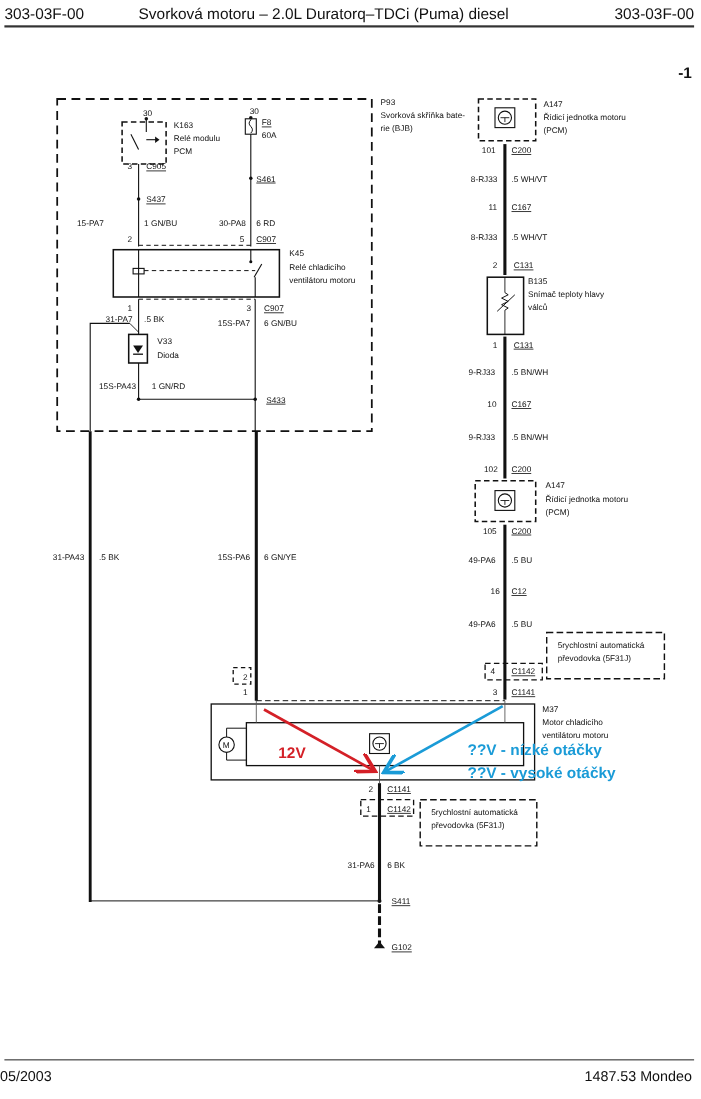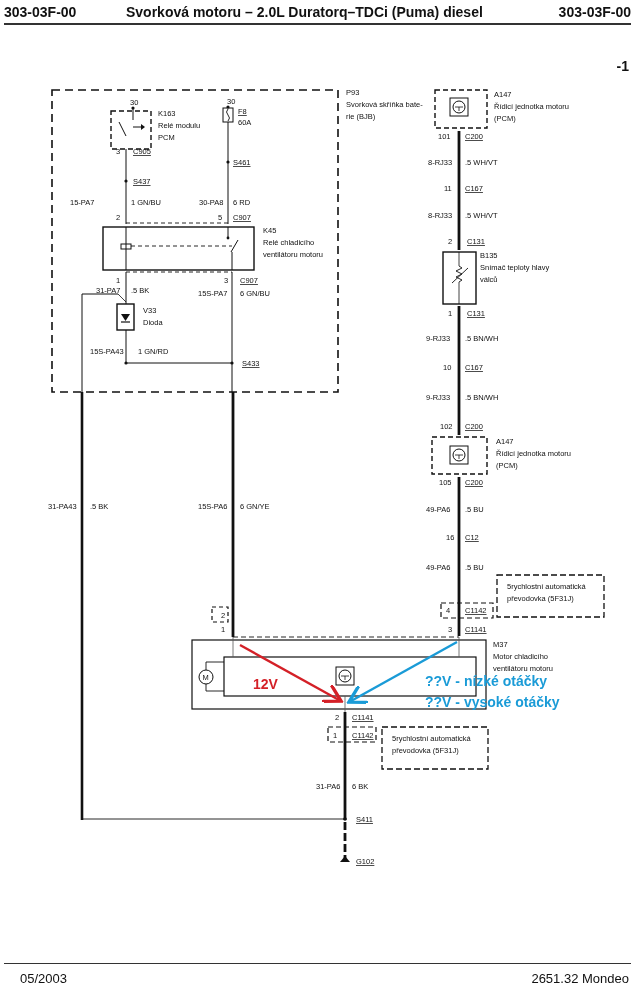--- a/index.html
+++ b/index.html
@@ -1,26 +1,26 @@
 <!DOCTYPE html>
 <html><head>
 <meta charset="utf-8">
 <style>
   html, body { margin: 0; padding: 0; background: #ffffff; }
   body { width: 637px; height: 999px; position: relative; overflow: hidden;
          font-family: "Liberation Sans", sans-serif; color: #111; }
-  .hdr { position: absolute; top: 4px; font-weight: bold; font-size: 14px; }
+  .hdr { position: absolute; top: 4px; font-weight: normal; font-size: 14px; }
   #hdr-left { left: 4px; }
   #hdr-center { left: 126px; }
   #hdr-right { right: 6px; }
   #hdr-rule { position: absolute; left: 4px; right: 6px; top: 23px; height: 2px; background: #333; }
   #page-num { position: absolute; right: 8px; top: 58px; font-weight: bold; font-size: 14px; }
   #ftr-rule { position: absolute; left: 4px; right: 6px; top: 963px; height: 1px; background: #333; }
   .ftr { position: absolute; top: 971px; font-size: 13px; }
-  #ftr-left { left: 20px; }
+  #ftr-left { left: 0; }
   #ftr-right { right: 8px; }
   svg#schem { position: absolute; left: 0; top: 0; }
   svg text { font-family: "Liberation Sans", sans-serif; font-size: 7.5px; fill: #111; }
   svg text.u { text-decoration: underline; }
   svg text.anno { font-size: 14px; font-weight: bold; }
 </style>
 </head>
 <body>
 
 <div id="hdr-left" class="hdr">303-03F-00</div>
@@ -257,13 +257,13 @@
 
   <line x1="240" y1="645" x2="339" y2="700" stroke="#d42027" stroke-width="2.4" marker-end="url(#arrR)"></line>
   <text class="anno" x="253" y="689" fill="#d42027" style="fill:#d42027">12V</text>
   <line x1="457" y1="642" x2="351" y2="701" stroke="#1a9bd7" stroke-width="2.4" marker-end="url(#arrB)"></line>
   <text class="anno" x="425" y="686" style="fill:#1a9bd7">??V - nízké otáčky</text>
   <text class="anno" x="425" y="707" style="fill:#1a9bd7">??V - vysoké otáčky</text>
 </svg>
 
 <div id="ftr-rule"></div>
 <div id="ftr-left" class="ftr">05/2003</div>
-<div id="ftr-right" class="ftr">2651.32 Mondeo</div>
+<div id="ftr-right" class="ftr">1487.53 Mondeo</div>
 
 </body></html>

